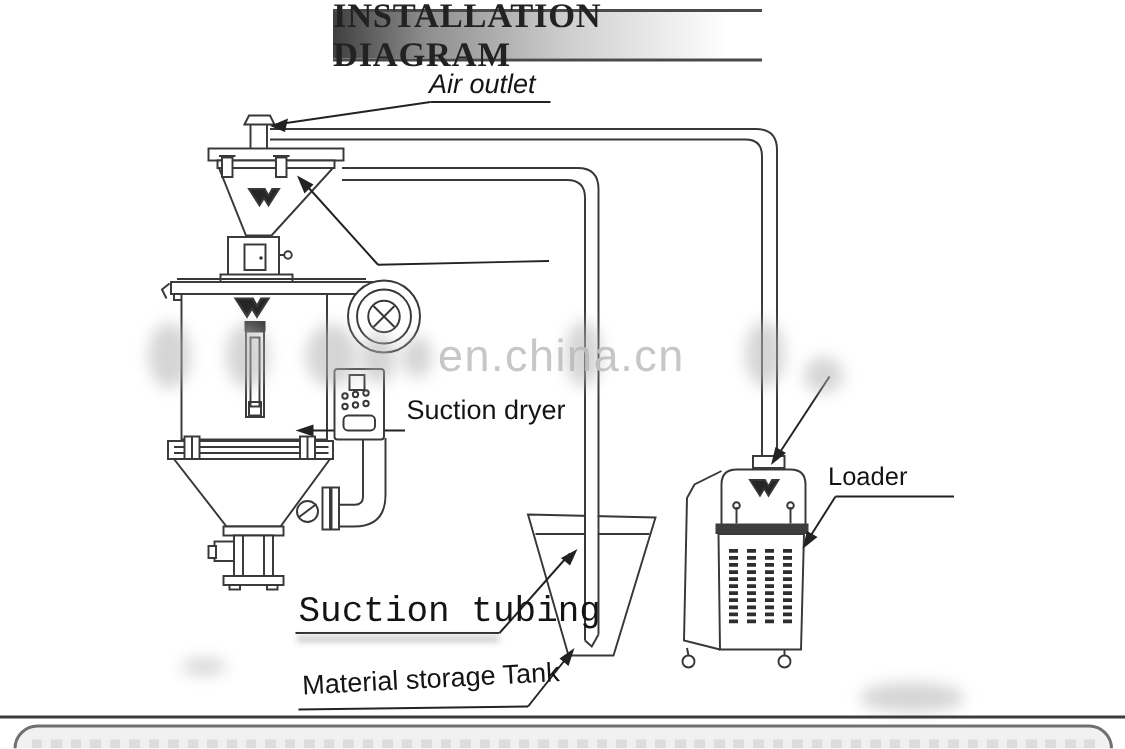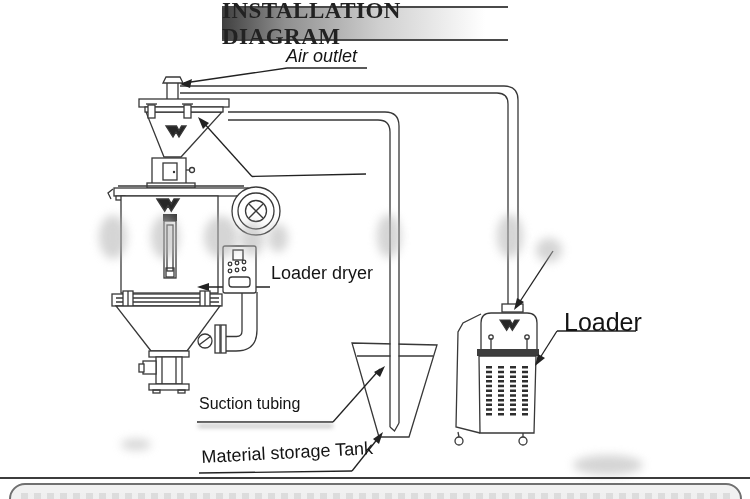--- a/index.html
+++ b/index.html
@@ -212,26 +212,27 @@
         <line x1="553" y1="251" x2="519" y2="303"></line>
         <polygon points="514,310 524,302 517,298" fill="#222" stroke="none"></polygon>
       </g>
     </g>
   </svg>
 
   <div id="title-bar">
     <span>INSTALLATION DIAGRAM</span>
   </div>
 
+  <div id="watermark">en.china.cn</div>
 
   <div class="lbl" style="left:286px;top:46px;font-size:18px;font-style:italic;">Air outlet</div>
-  <div class="lbl" style="left:271px;top:263px;font-size:18px;">Loader dryer</div>
-  <div class="lbl" style="left:199px;top:395px;font-size:16px;">Suction tubing</div>
+  <div class="lbl" style="left:271px;top:263px;font-size:18px;">Suction dryer</div>
+  <div class="lbl" style="left:199px;top:395px;font-size:24px;font-family:Liberation Mono, monospace;">Suction tubing</div>
   <div class="lbl" style="left:201px;top:447px;font-size:18px;transform:rotate(-3deg);transform-origin:left top;">Material storage Tank</div>
-  <div class="lbl" style="left:564px;top:308px;font-size:25px;">Loader</div>
+  <div class="lbl" style="left:552px;top:308px;font-size:17px;">Loader</div>
 
   <div class="blob" style="left:99px;top:215px;width:28px;height:44px;"></div>
   <div class="blob" style="left:151px;top:215px;width:28px;height:44px;"></div>
   <div class="blob" style="left:204px;top:216px;width:34px;height:42px;"></div>
   <div class="blob" style="left:240px;top:222px;width:24px;height:34px;"></div>
   <div class="blob" style="left:268px;top:224px;width:20px;height:28px;"></div>
   <div class="blob" style="left:377px;top:214px;width:24px;height:44px;"></div>
   <div class="blob" style="left:497px;top:214px;width:26px;height:44px;"></div>
   <div class="blob" style="left:536px;top:238px;width:26px;height:24px;"></div>
   <div class="blob" style="left:573px;top:455px;width:70px;height:20px;"></div>

